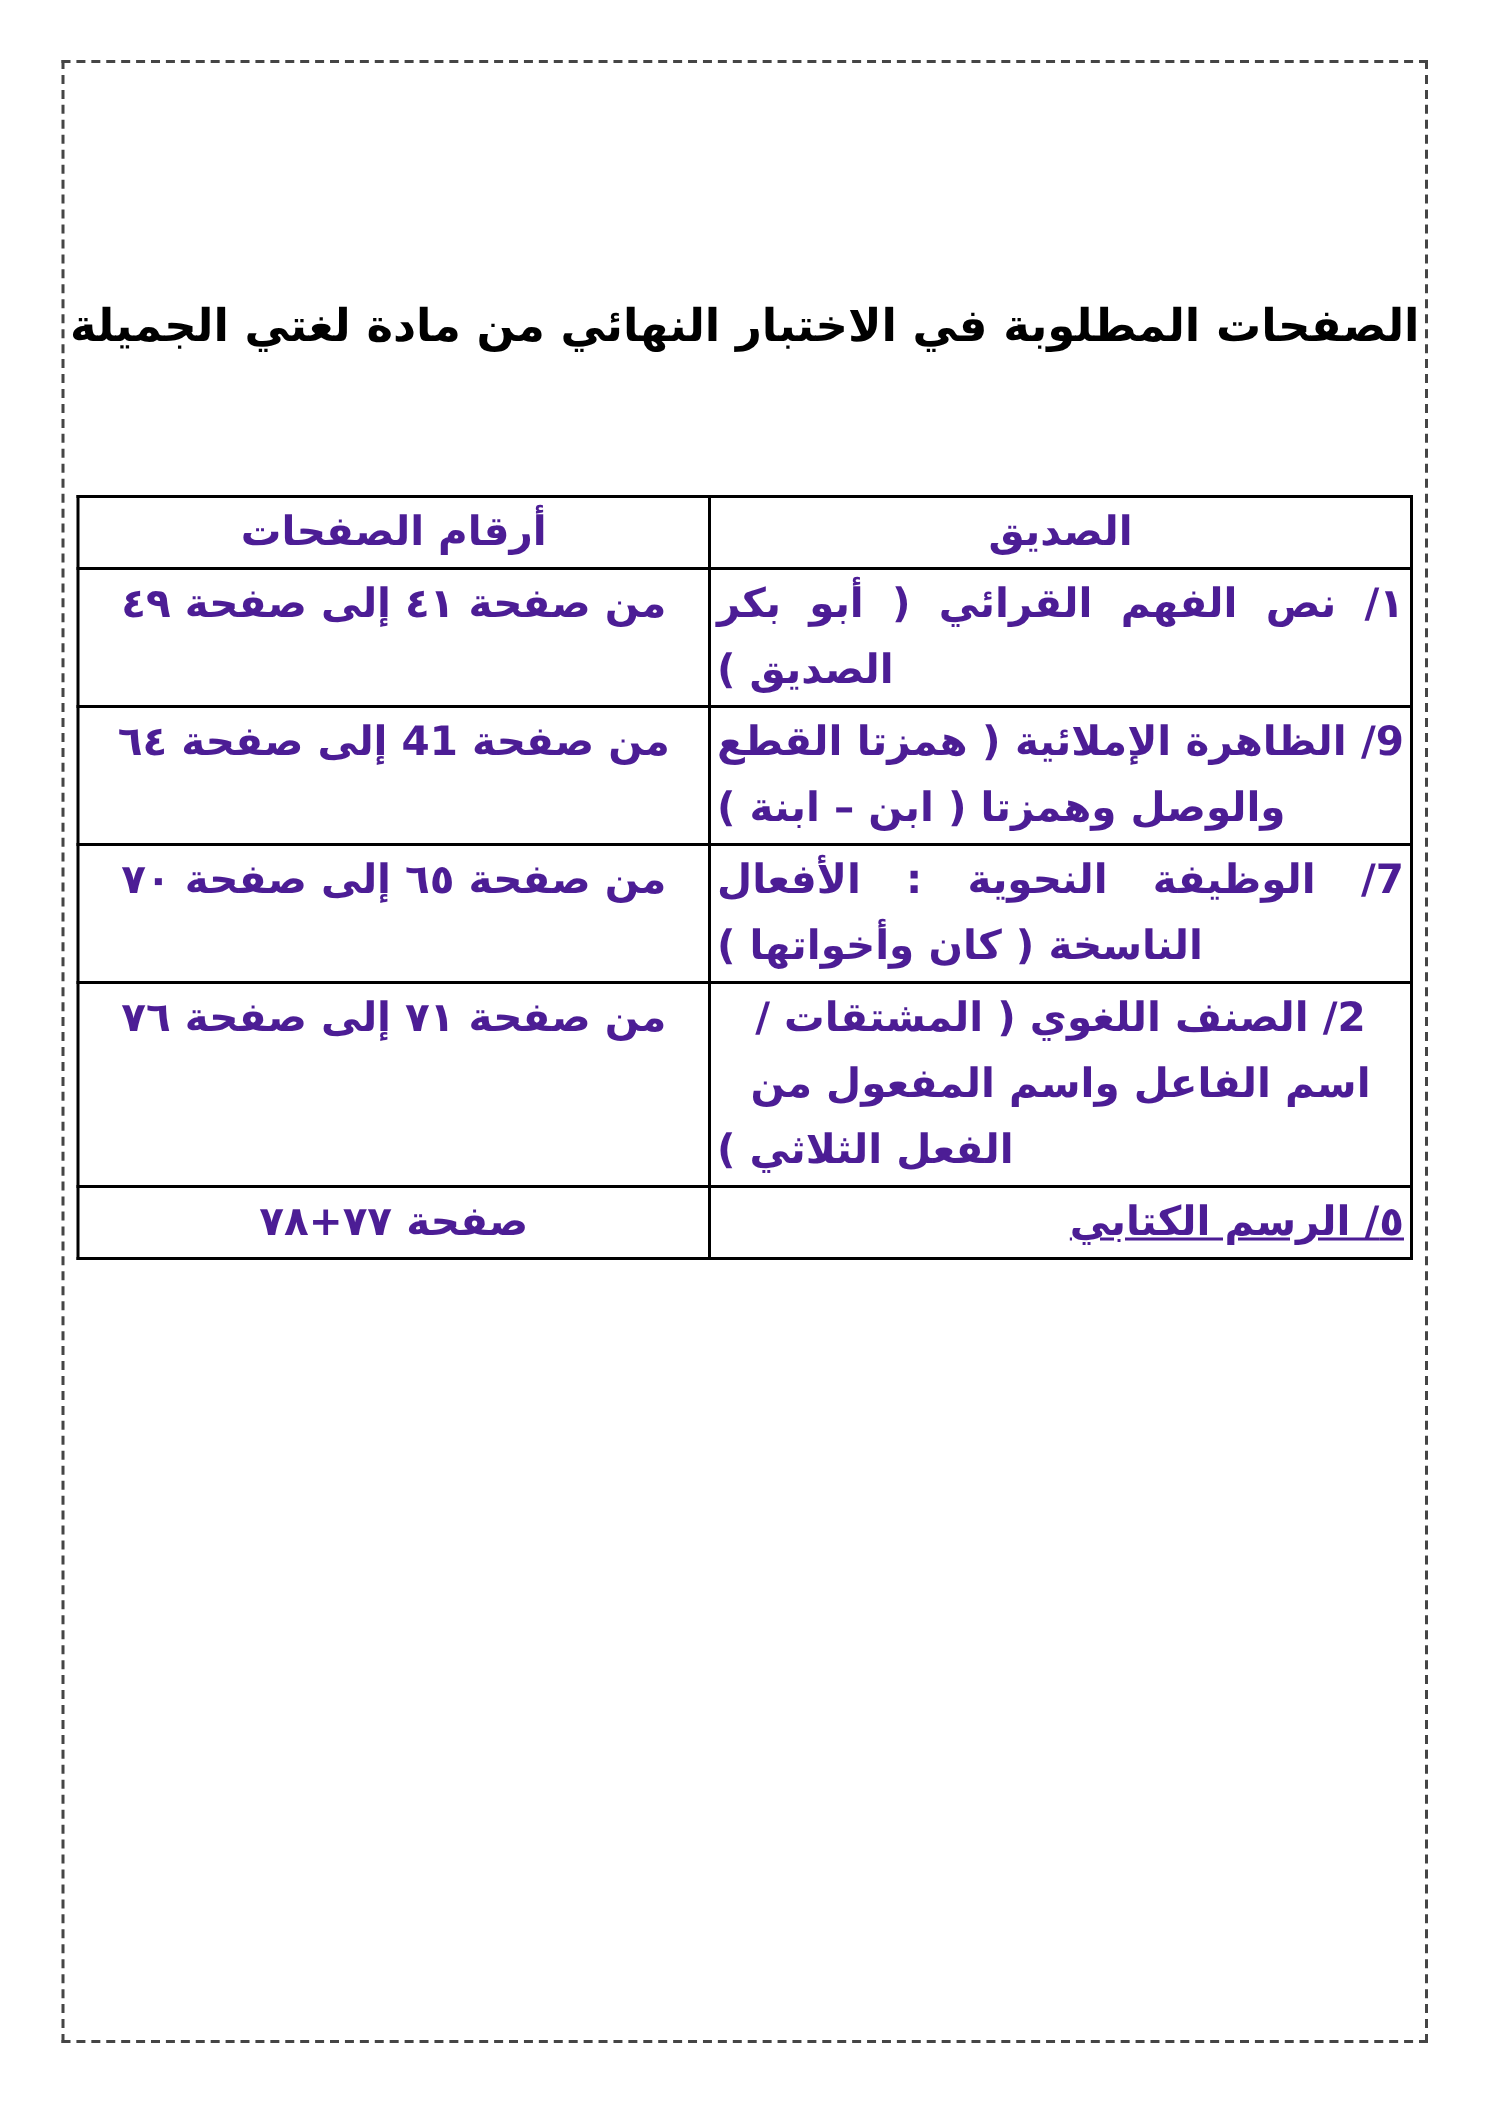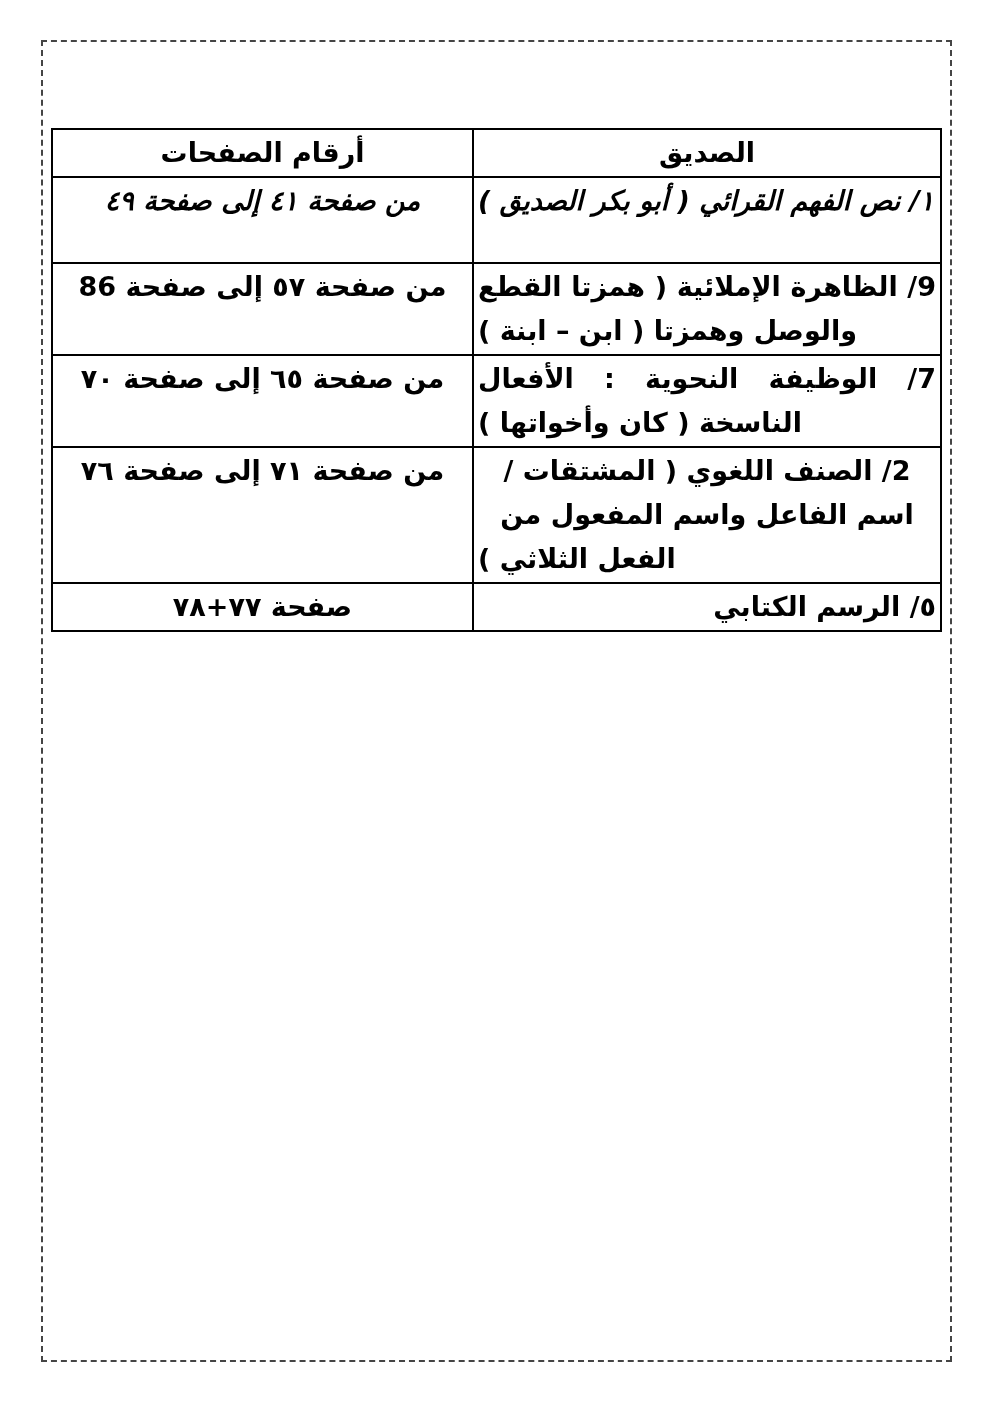--- a/index.html
+++ b/index.html
@@ -52,76 +52,78 @@
   .pages-table col.col-pages  { width: 421px; }
 
   .pages-table th,
   .pages-table td {
     border: 2px solid #000000;
     font-size: 27px;
     font-weight: bold;
     line-height: 44px;
     padding: 1px 4px;
     vertical-align: top;
-    color: #000000;
+    color: #4c1d95;
     overflow: hidden;
   }
 
   .pages-table th {
     text-align: center;
     height: 44px;
     font-weight: bold;
   }
 
   td.cell-lesson {
     text-align: justify;
     text-align-last: left;
   }
 
   td.cell-pages {
     text-align: center;
   }
 
-  tr.r1 td { height: 86px; font-style: italic; }
+  tr.r1 td { height: 86px; }
   tr.r2 td { height: 88px; }
   tr.r3 td { height: 89px; margin-left: 36px; }
   tr.r4 td { height: 133px; text-align: center; }
   tr.r5 td { height: 46px; }
 
   
   tr.r5 td.cell-lesson {
     text-align-last: right;
+    text-decoration: underline;
   }
 </style>
 </head>
 <body>
 
 <div class="page">
   <div class="page-frame">
 
+    <h1 class="doc-title">الصفحات المطلوبة في الاختبار النهائي من مادة لغتي الجميلة</h1>
 
     <table class="pages-table" dir="rtl">
       <colgroup>
         <col class="col-lesson">
         <col class="col-pages">
       </colgroup>
       <thead>
         <tr class="rh">
           <th>الصديق</th>
           <th>أرقام الصفحات</th>
         </tr>
       </thead>
       <tbody>
         <tr class="r1">
           <td class="cell-lesson">١/ نص الفهم القرائي ( أبو بكر الصديق )</td>
           <td class="cell-pages">من صفحة ٤١ إلى صفحة ٤٩</td>
         </tr>
         <tr class="r2">
           <td class="cell-lesson">9/ الظاهرة الإملائية ( همزتا القطع والوصل وهمزتا ( ابن – ابنة )</td>
-          <td class="cell-pages">من صفحة ٥٧ إلى صفحة 86</td>
+          <td class="cell-pages">من صفحة 41 إلى صفحة ٦٤</td>
         </tr>
         <tr class="r3">
           <td class="cell-lesson">7/ الوظيفة النحوية : الأفعال الناسخة ( كان وأخواتها )</td>
           <td class="cell-pages">من صفحة ٦٥ إلى صفحة ٧٠</td>
         </tr>
         <tr class="r4">
           <td class="cell-lesson">2/ الصنف اللغوي ( المشتقات / اسم الفاعل واسم المفعول من الفعل الثلاثي )</td>
           <td class="cell-pages">من صفحة ٧١ إلى صفحة ٧٦</td>
         </tr>
         <tr class="r5">

